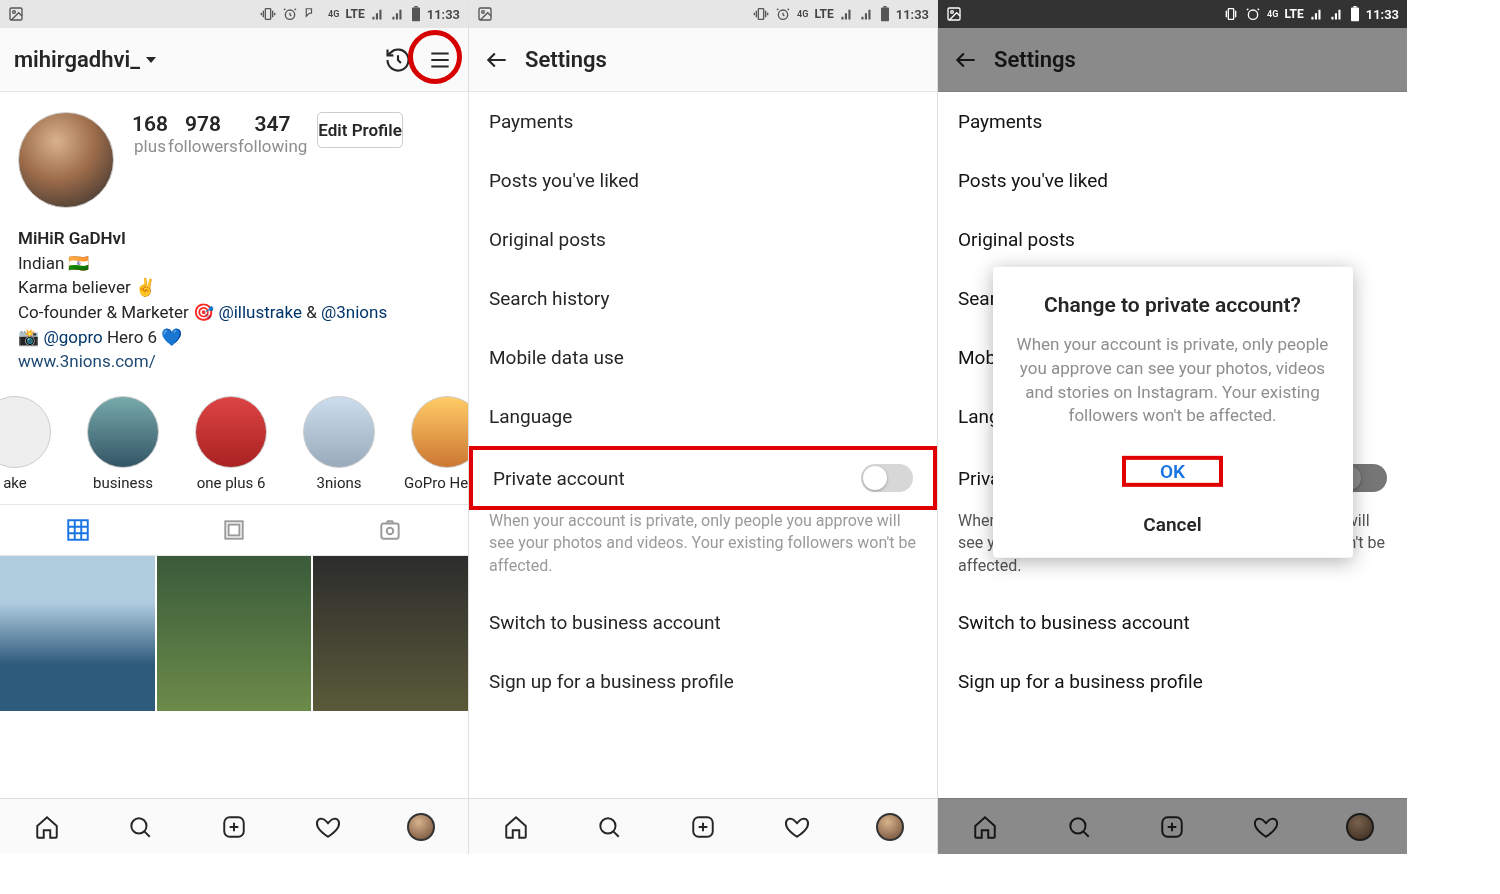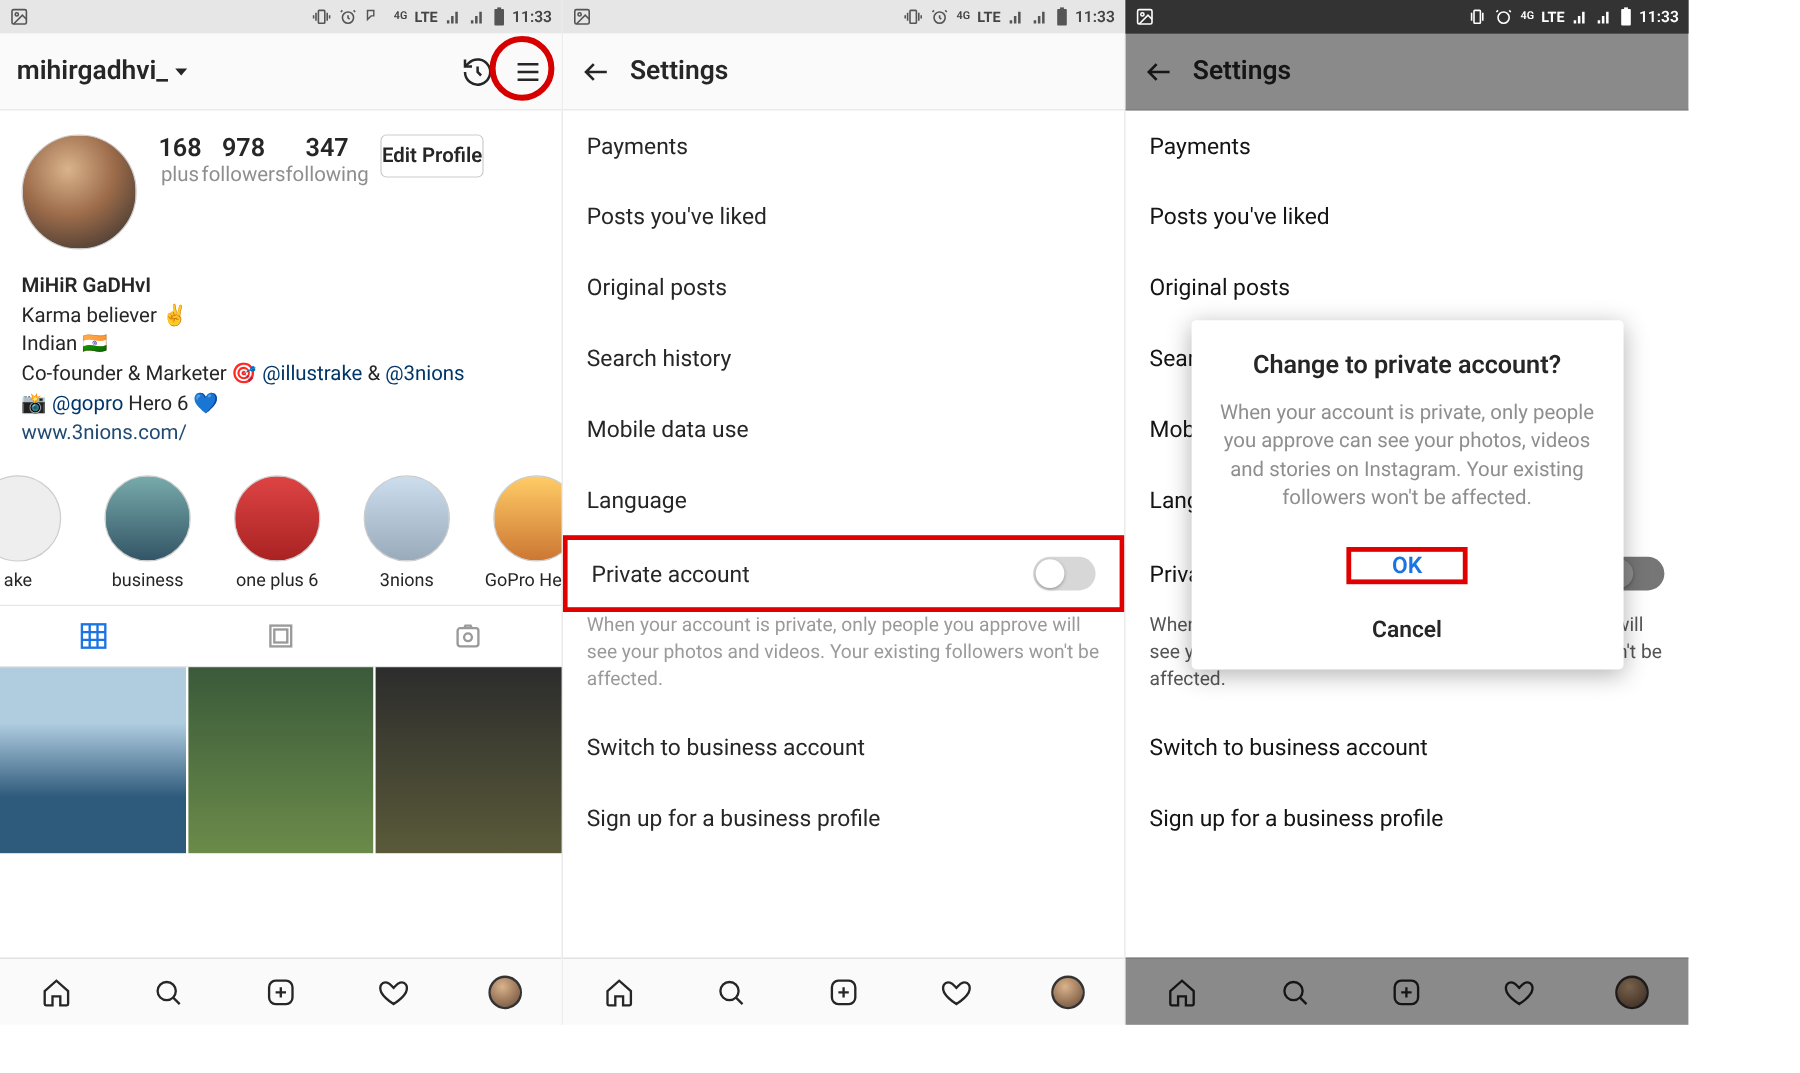--- a/index.html
+++ b/index.html
@@ -263,22 +263,22 @@
         </div>
       </div>
       <div class="edit-btn">
         <span>Edit Profile</span>
       </div>
     </div>
   </div>
 
   <div class="bio">
     <div class="name">MiHiR GaDHvI</div>
+    <div>Indian 🇮🇳</div>
     <div>Karma believer ✌️</div>
-    <div>Indian 🇮🇳</div>
     <div>
       <span>Co-founder &amp; Marketer 🎯 </span><a>@illustrake</a><span> &amp; </span><a>@3nions</a>
     </div>
     <div>
       <span>📸 </span><a>@gopro</a><span> Hero 6 💙</span>
     </div>
     <div><a class="web">www.3nions.com/</a></div>
   </div>
 
   <div class="highlights">

